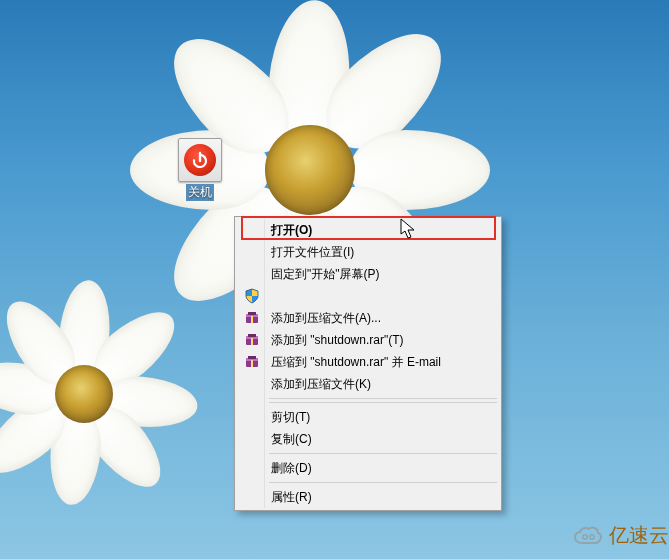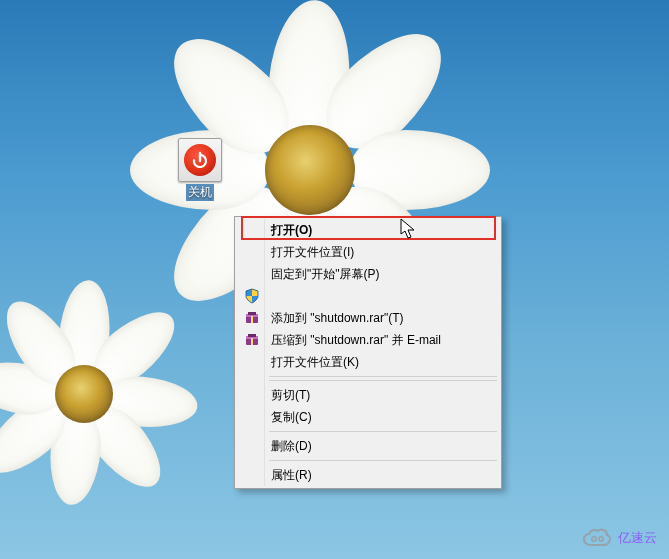--- a/index.html
+++ b/index.html
@@ -155,26 +155,26 @@
     left: 400px;
     top: 218px;
     z-index: 60;
     pointer-events: none;
   }
 
   
   .watermark {
     position: absolute;
     bottom: 10px;
-    right: 12px;
+    right: 0;
     display: flex;
     align-items: center;
     gap: 6px;
-    color: #8b5cf6;
-    font-size: 13px;
+    color: #a16207;
+    font-size: 20px;
     font-weight: 500;
   }
   .watermark svg { opacity: 0.75; }
 </style>
 </head>
 <body>
 
 <div class="bg-flower-main">
   <div class="petal" style="left:140px;top:0;width:80px;height:140px;transform:rotate(5deg)"></div>
   <div class="petal" style="left:215px;top:20px;width:80px;height:140px;transform:rotate(45deg)"></div>
@@ -234,35 +234,46 @@
   </div>
   <div class="menu-item">
     <span class="icon-slot">
       <svg width="16" height="16" viewBox="0 0 16 16">
           <rect x="2" y="4" width="12" height="9" rx="1" fill="#8a3a8a"></rect>
           <rect x="2" y="4" width="12" height="3" fill="#c070c0"></rect>
           <rect x="4" y="2" width="8" height="3" fill="#6a2a6a"></rect>
           <rect x="7" y="6" width="2" height="7" fill="#ffd870"></rect>
         </svg>
     </span>
+    <span>添加到压缩文件(A)...</span>
+  </div>
+  <div class="menu-item">
+    <span class="icon-slot">
+      <svg width="16" height="16" viewBox="0 0 16 16">
+          <rect x="2" y="4" width="12" height="9" rx="1" fill="#8a3a8a"></rect>
+          <rect x="2" y="4" width="12" height="3" fill="#c070c0"></rect>
+          <rect x="4" y="2" width="8" height="3" fill="#6a2a6a"></rect>
+          <rect x="7" y="6" width="2" height="7" fill="#ffd870"></rect>
+        </svg>
+    </span>
     <span>添加到 "shutdown.rar"(T)</span>
   </div>
   <div class="menu-item">
     <span class="icon-slot">
       <svg width="16" height="16" viewBox="0 0 16 16">
           <rect x="2" y="4" width="12" height="9" rx="1" fill="#8a3a8a"></rect>
           <rect x="2" y="4" width="12" height="3" fill="#c070c0"></rect>
           <rect x="4" y="2" width="8" height="3" fill="#6a2a6a"></rect>
           <rect x="7" y="6" width="2" height="7" fill="#ffd870"></rect>
         </svg>
     </span>
     <span>压缩到 "shutdown.rar" 并 E-mail</span>
   </div>
   <div class="menu-item">
-    <span>打开文件位置(K)</span>
+    <span>添加到压缩文件(K)</span>
   </div>
 
   <div class="menu-separator"></div>
 
 
   <div class="menu-separator"></div>
 
   <div class="menu-item">
     <span>剪切(T)</span>
   </div>

